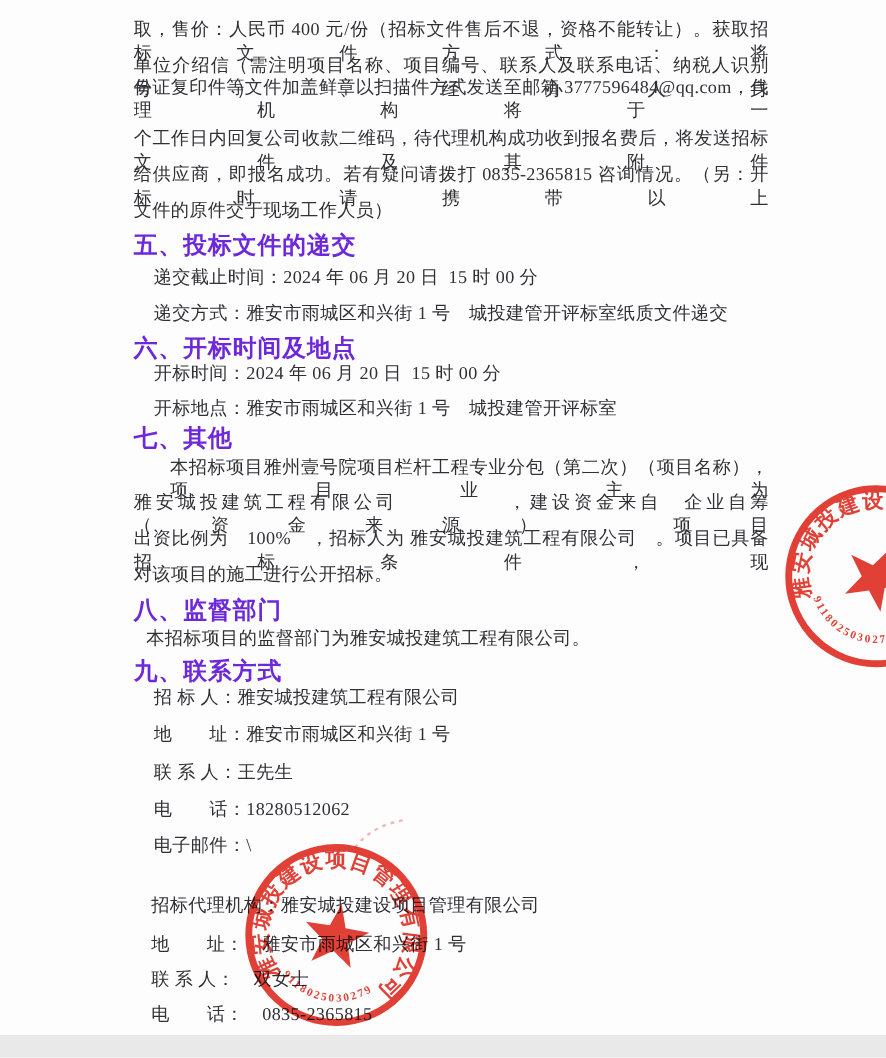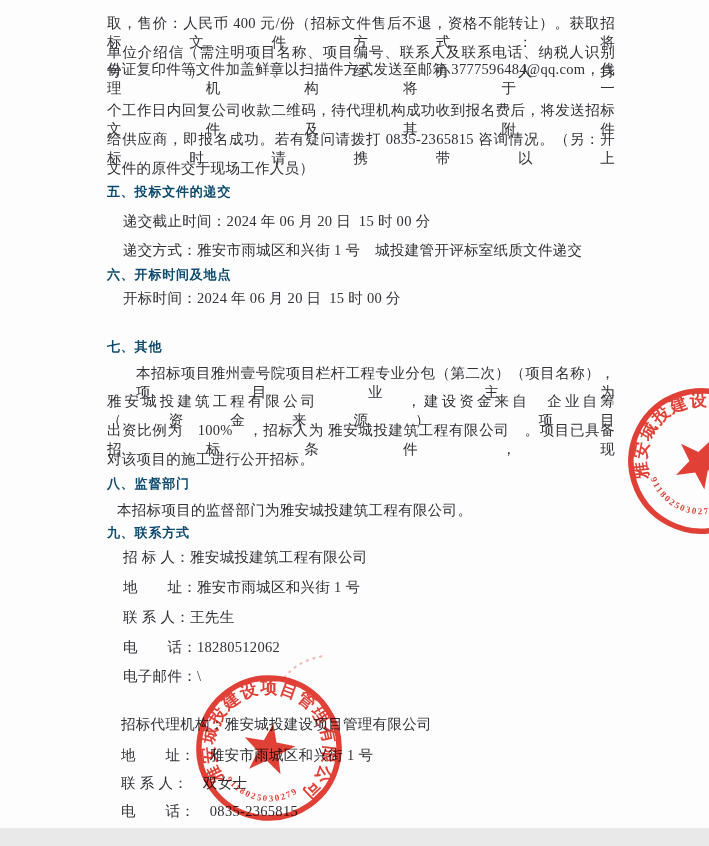--- a/index.html
+++ b/index.html
@@ -22,23 +22,23 @@
     white-space:normal;
     width:508px;
     text-align:justify;
     text-align-last:justify;
   }
   .sub{left:123px;}
   .agency{left:121px;}
   .heading{
     position:absolute;
     left:107px;
-    font-size:13px;
+    font-size:19px;
     font-weight:bold;
-    color:#0c4a6e;
+    color:#6d28d9;
     letter-spacing:0.8px;
     white-space:pre;
   }
   .indent2{padding-left:29px;box-sizing:border-box;}
   .indent1{padding-left:10px;box-sizing:border-box;}
   .seal{
     position:absolute;
     mix-blend-mode:multiply;
     opacity:0.9;
   }
@@ -62,20 +62,21 @@
   <div class="line just" style="top:101px">个工作日内回复公司收款二维码，待代理机构成功收到报名费后，将发送招标文件及其附件</div>
   <div class="line just" style="top:130px">给供应商，即报名成功。若有疑问请拨打 0835-2365815 咨询情况。（另：开标时请携带以上</div>
   <div class="line" style="top:159px">文件的原件交于现场工作人员）</div>
 
   <div class="heading" style="top:183px">五、投标文件的递交</div>
   <div class="line sub" style="top:212px">递交截止时间：2024 年 06 月 20 日  15 时 00 分</div>
   <div class="line sub" style="top:241px">递交方式：雅安市雨城区和兴街 1 号　城投建管开评标室纸质文件递交</div>
 
   <div class="heading" style="top:266px">六、开标时间及地点</div>
   <div class="line sub" style="top:289px">开标时间：2024 年 06 月 20 日  15 时 00 分</div>
+  <div class="line sub" style="top:317px">开标地点：雅安市雨城区和兴街 1 号　城投建管开评标室</div>
 
   <div class="heading" style="top:338px">七、其他</div>
   <div class="line just indent2" style="top:364px">本招标项目雅州壹号院项目栏杆工程专业分包（第二次）（项目名称），项目业主为</div>
   <div class="line just" style="top:392px">雅安城投建筑工程有限公司　　　　　，建设资金来自　企业自筹　　　　（资金来源），项目</div>
   <div class="line just" style="top:421px">出资比例为　100%　，招标人为 雅安城投建筑工程有限公司　。项目已具备招标条件，现</div>
   <div class="line" style="top:450px">对该项目的施工进行公开招标。</div>
 
   <div class="heading" style="top:475px">八、监督部门</div>
   <div class="line indent1" style="top:501px">本招标项目的监督部门为雅安城投建筑工程有限公司。</div>
 

